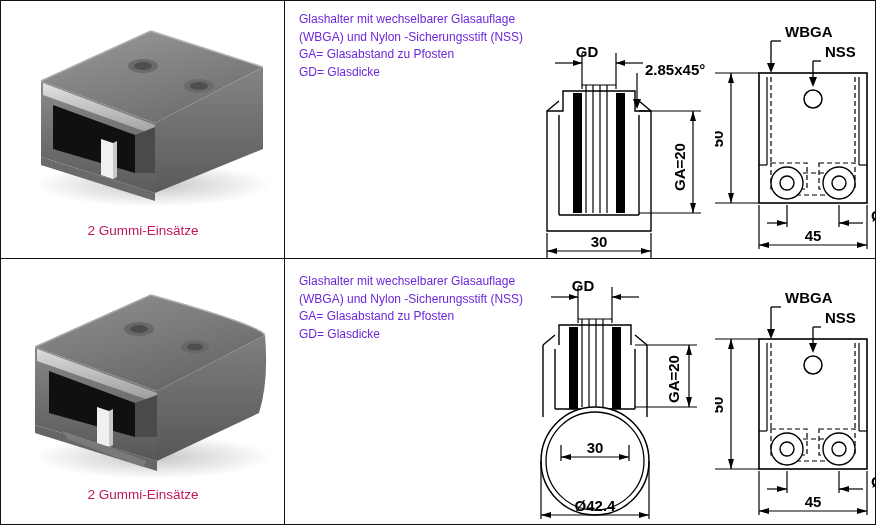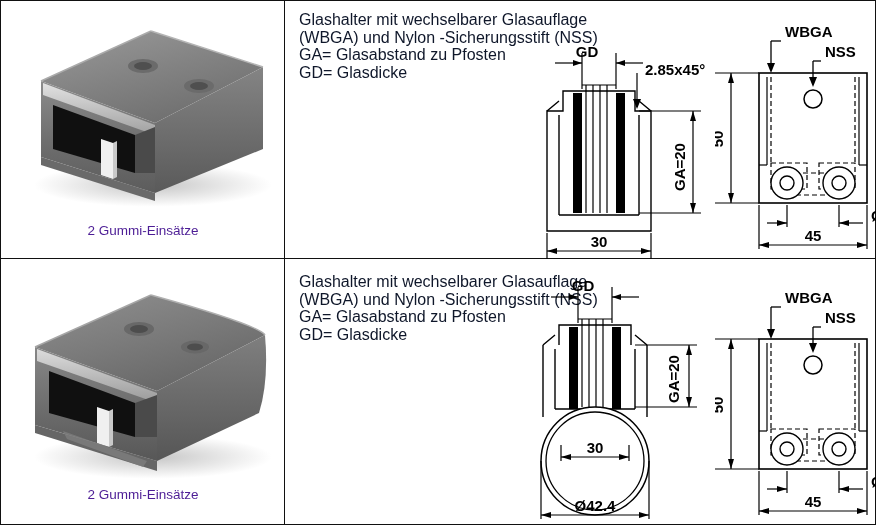--- a/index.html
+++ b/index.html
@@ -4,22 +4,22 @@
 <style>
   html,body{margin:0;padding:0;background:#fff;}
   body{width:876px;height:525px;font-family:"Liberation Sans",sans-serif;color:#111;overflow:hidden;}
   .sheet{position:relative;width:876px;height:525px;box-sizing:border-box;border:1px solid #111;background:#fff;}
   .row{position:absolute;left:0;width:874px;box-sizing:border-box;}
   .row-top{top:0;height:258px;border-bottom:1px solid #111;}
   .row-bot{top:258px;height:265px;}
   .cell-photo{position:absolute;left:0;top:0;width:284px;height:100%;box-sizing:border-box;border-right:1px solid #111;}
   .cell-draw{position:absolute;left:284px;top:0;right:0;height:100%;}
 
-  .caption{position:absolute;left:0;width:284px;text-align:center;font-size:13.5px;color:#4c1d95;}
-  .desc{position:absolute;font-size:16px;line-height:17.5px;color:#0f172a;white-space:pre;}
+  .caption{position:absolute;left:0;width:284px;text-align:center;font-size:13.5px;color:#be185d;}
+  .desc{position:absolute;font-size:12px;line-height:17.5px;color:#6d28d9;white-space:pre;}
 
   
   .photo{position:absolute;}
   .pbox{position:absolute;width:100%;height:100%;}
   .face{position:absolute;}
   .shadowblob{background:radial-gradient(ellipse at center,rgba(150,150,150,.55) 0%,rgba(255,255,255,0) 70%);}
 
   
   svg{display:block;}
   .dim{font-family:"Liberation Sans",sans-serif;font-weight:bold;font-size:15px;fill:#000;}

